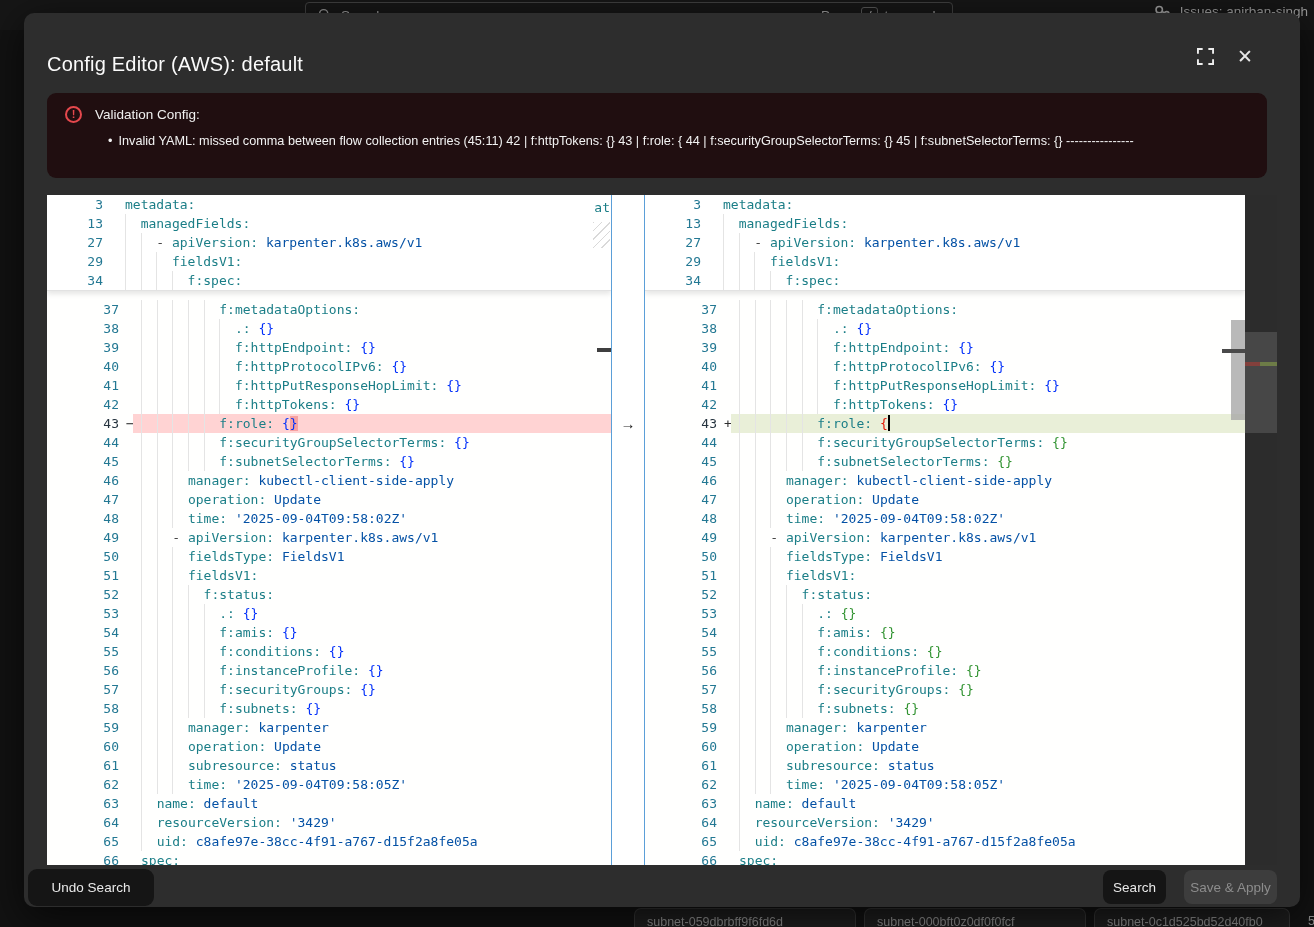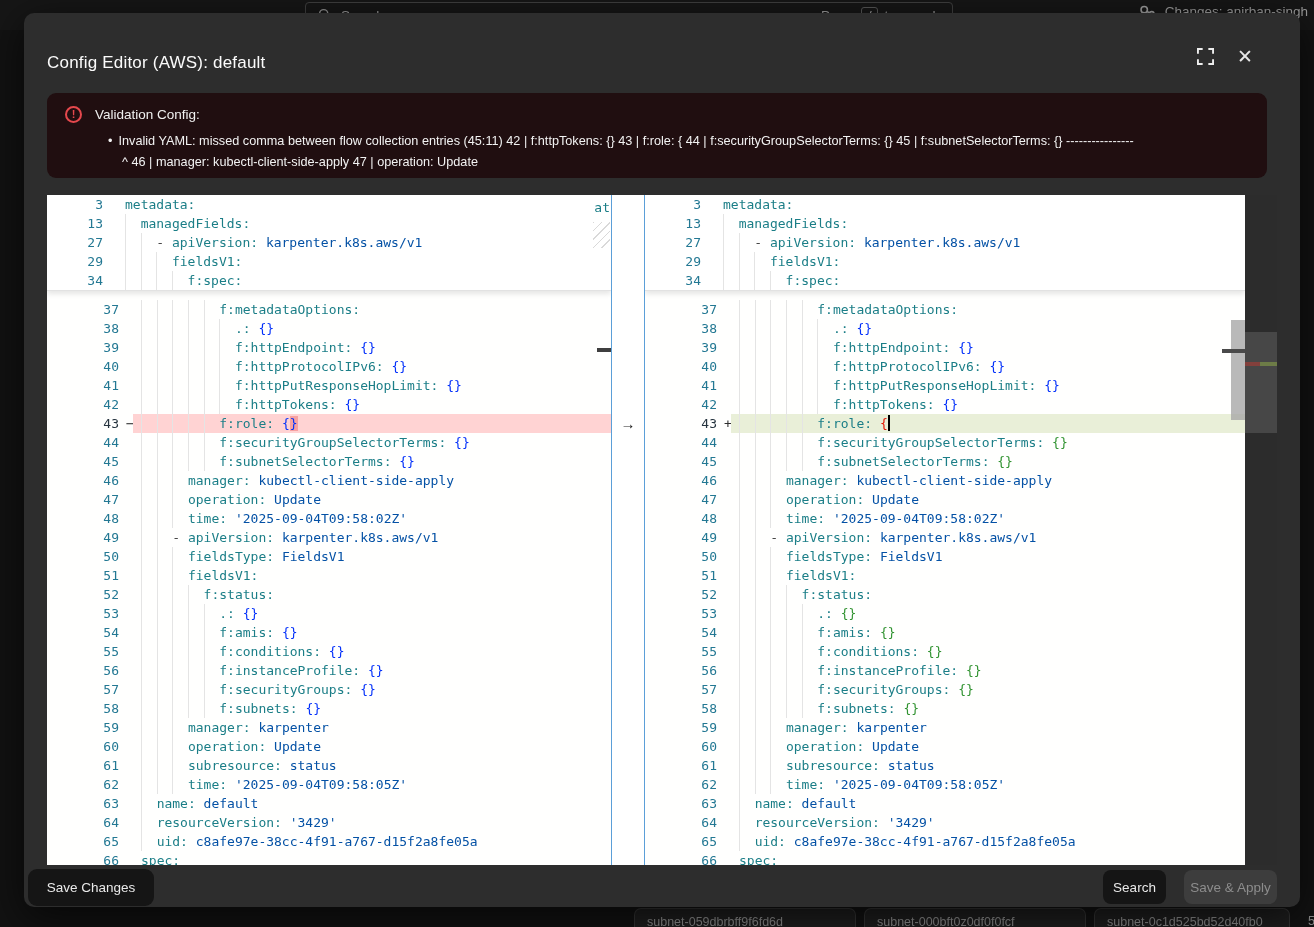--- a/index.html
+++ b/index.html
@@ -14,21 +14,21 @@
   .searchbox .hint{margin-left:auto;display:flex;align-items:center;gap:6px;color:#9a9a9a}
   .keycap{border:1px solid #565656;border-radius:3px;font-size:11px;padding:0 6px;line-height:15px;color:#bdbdbd}
   .clusterbox{position:absolute;right:6px;top:4px;display:flex;align-items:center;gap:9px;color:#9d9d9d;font-size:13.5px;white-space:nowrap}
   .chip{position:absolute;top:908px;height:26px;background:#1e1e1e;border:1px solid #343434;border-bottom:none;
         border-radius:7px 7px 0 0;color:#8d8d8d;font-size:12.5px;padding:6px 12px 0 12px;box-sizing:border-box;
         white-space:nowrap;overflow:hidden}
 
   
   .modal{position:absolute;left:24px;top:13px;width:1276px;height:894px;background:#2d2d2d;border-radius:10px;
          box-shadow:0 10px 40px rgba(0,0,0,.65)}
-  .modal-title{position:absolute;left:23px;top:40px;color:#fbfbfb;font-size:17px;letter-spacing:.2px}
+  .modal-title{position:absolute;left:23px;top:40px;color:#fbfbfb;font-size:20px;letter-spacing:.2px}
   .icon-btn{position:absolute;top:30px;width:26px;height:26px;display:flex;align-items:center;justify-content:center;color:#e8e8e8;cursor:pointer}
   .icon-expand{right:82px}
   .icon-close{right:42px;font-size:19px}
 
   
   .banner{position:absolute;left:23px;top:80px;width:1220px;height:85px;background:var(--banner_bg);
           border-radius:9px;box-sizing:border-box;padding:13px 16px 0 18px;color:#f0f0f0}
   .banner-head{display:flex;align-items:center;gap:13px;font-size:13.5px}
   .err-ic{width:17px;height:17px;border:2px solid var(--banner_red);border-radius:50%;box-sizing:border-box;
           color:var(--banner_red);font-size:11px;font-weight:bold;display:flex;align-items:center;justify-content:center;line-height:1}
@@ -95,21 +95,21 @@
       <span class="keycap">/</span>
       <span>to search</span>
     </span>
   </div>
   <div class="clusterbox">
     <svg width="17" height="15" viewBox="0 0 18 16">
       <circle cx="5.5" cy="6" r="3.4" fill="none" stroke="#9d9d9d" stroke-width="1.7"></circle>
       <circle cx="13.5" cy="10.5" r="2.4" fill="none" stroke="#9d9d9d" stroke-width="1.7"></circle>
       <line x1="8" y1="7.8" x2="11.4" y2="9.6" stroke="#9d9d9d" stroke-width="1.7"></line>
     </svg>
-    <span>Changes: anirban-singh</span>
+    <span>Issues: anirban-singh</span>
   </div>
 </div>
 
 <div class="chip" style="left:634px;width:222px">subnet-059dbrbff9f6fd6d</div>
 <div class="chip" style="left:864px;width:222px">subnet-000bft0z0df0f0fcf</div>
 <div class="chip" style="left:1094px;width:196px">subnet-0c1d525bd52d40fb0</div>
 <div class="chip" style="left:1296px;width:40px;border:none;background:transparent">53</div>
 
 <div class="modal">
   <div class="modal-title">Config Editor (AWS): default</div>
@@ -126,21 +126,20 @@
     <span>✕</span>
   </div>
 
   <div class="banner">
     <div class="banner-head">
       <span class="err-ic">!</span>
       <span>Validation Config:</span>
     </div>
     <div class="banner-msg">
       <div class="l1"><span class="b">•</span><span>Invalid YAML: missed comma between flow collection entries (45:11) 42 | f:httpTokens: {} 43 | f:role: { 44 | f:securityGroupSelectorTerms: {} 45 | f:subnetSelectorTerms: {} ----------------</span></div>
-      <div class="l2">^ 46 | manager: kubectl-client-side-apply 47 | operation: Update</div>
     </div>
   </div>
 
   <div class="pane pane-left">
     <div class="body">
         <div class="row "><span class="ln">37</span><span class="mk"></span><span class="code"><span class="ind" style="width:10ch">          </span><span class="key">f:metadataOptions:</span></span></div>
         <div class="row "><span class="ln">38</span><span class="mk"></span><span class="code"><span class="ind" style="width:12ch">            </span><span class="key">.:</span> <span class="brace">{}</span></span></div>
         <div class="row "><span class="ln">39</span><span class="mk"></span><span class="code"><span class="ind" style="width:12ch">            </span><span class="key">f:httpEndpoint:</span> <span class="brace">{}</span></span></div>
         <div class="row "><span class="ln">40</span><span class="mk"></span><span class="code"><span class="ind" style="width:12ch">            </span><span class="key">f:httpProtocolIPv6:</span> <span class="brace">{}</span></span></div>
         <div class="row "><span class="ln">41</span><span class="mk"></span><span class="code"><span class="ind" style="width:12ch">            </span><span class="key">f:httpPutResponseHopLimit:</span> <span class="brace">{}</span></span></div>
@@ -229,16 +228,16 @@
     <div class="sb-slider"></div>
     <div class="ovmark-right"></div>
   </div>
 
   <div class="overview">
     <div class="ov-slider"></div>
     <div class="ov-del"></div>
     <div class="ov-add"></div>
   </div>
 
-  <div class="btn btn-undo">Save Changes</div>
+  <div class="btn btn-undo">Undo Search</div>
   <div class="btn btn-close">Search</div>
   <div class="btn btn-save">Save &amp; Apply</div>
 </div>
 
 </body></html>

